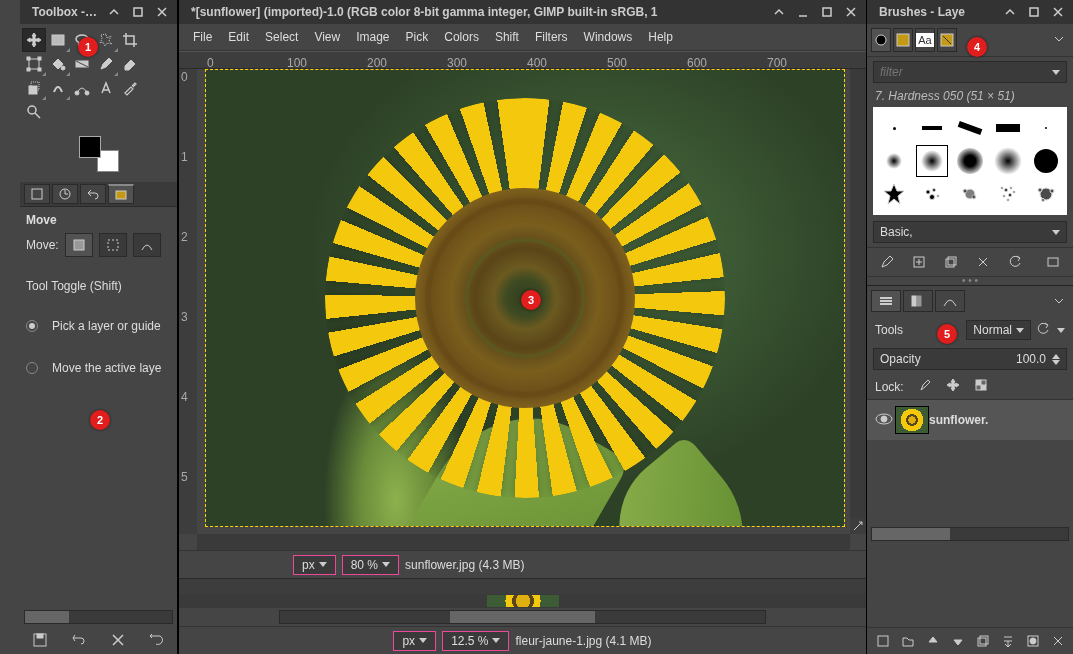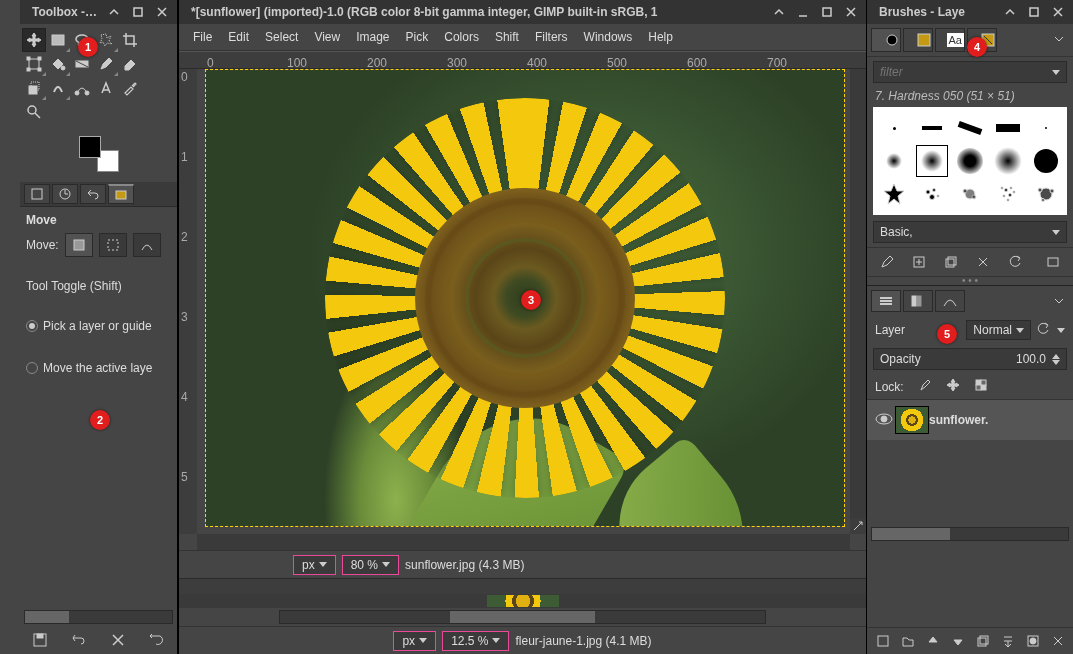--- a/index.html
+++ b/index.html
@@ -21,21 +21,21 @@
 .color-swatch .fg { position: absolute; width: 22px; height: 22px; background: #000; border: 1px solid #aaa; top: 0; left: 0; }
 .color-swatch .bg { position: absolute; width: 22px; height: 22px; background: #fff; border: 1px solid #888; bottom: 0; right: 0; }
 .dock-tabs { display: flex; gap: 2px; padding: 2px 4px; background: #3a3a3a; margin-top: 2px; }
 .dock-tab { width: 26px; height: 20px; display: flex; align-items: center; justify-content: center; border: 1px solid #2a2a2a; background: #444; cursor: pointer; }
 .dock-tab.active { background: #525252; border-top: 2px solid #888; }
 .opt-section { padding: 4px 6px; border-top: 1px solid #2a2a2a; }
 .opt-title { font-weight: bold; margin: 2px 0 6px 0; }
 .opt-row { display: flex; align-items: center; gap: 6px; margin: 4px 0; }
 .opt-icon-btn { width: 28px; height: 24px; display: flex; align-items: center; justify-content: center; background: #3a3a3a; border: 1px solid #2a2a2a; cursor: pointer; }
 .opt-icon-btn.active { background: #525252; }
-.radio-row { display: flex; align-items: center; gap: 5px; padding: 2px 0; margin-top: 24px; }
+.radio-row { display: flex; align-items: center; gap: 14px; padding: 2px 0; margin-top: 24px; }
 .radio-dot { width: 12px; height: 12px; border-radius: 50%; border: 1px solid #888; display: flex; align-items: center; justify-content: center; }
 .radio-dot.on::after { content: ''; width: 6px; height: 6px; border-radius: 50%; background: #ccc; }
 .bottom-bar { margin-top: auto; padding: 4px; display: flex; flex-direction: column; gap: 6px; }
 .scroll-track { height: 14px; background: #3a3a3a; border: 1px solid #2a2a2a; position: relative; }
 .scroll-thumb { position: absolute; height: 100%; background: #666; }
 .ico-row { display: flex; gap: 14px; justify-content: space-between; padding: 0 4px; }
 .ico-row .ibtn { width: 24px; height: 20px; display: flex; align-items: center; justify-content: center; cursor: pointer; }
 
 .center { flex: 1; display: flex; flex-direction: column; background: #454545; border-left: 1px solid #000; border-right: 1px solid #000; }
 .menubar { display: flex; gap: 4px; padding: 4px 8px; background: #454545; border-bottom: 1px solid #333; }
@@ -64,21 +64,21 @@
 .status { height: 28px; display: flex; align-items: center; gap: 6px; padding: 0 8px; background: #454545; border-top: 1px solid #333; }
 .status-field { background: #3a3a3a; border: 1px solid #ec4899; padding: 2px 8px; display: flex; align-items: center; gap: 4px; }
 .chev { width: 0; height: 0; border-left: 4px solid transparent; border-right: 4px solid transparent; border-top: 5px solid #ccc; }
 .thin-ruler { height: 16px; background: #3d3d3d; border-top: 1px solid #2a2a2a; }
 .thumb-strip { height: 14px; display: flex; justify-content: center; align-items: center; background: #3a3a3a; }
 .thumb-img { width: 72px; height: 12px; background: radial-gradient(circle at 50% 50%, #e0b010 0 20%, #5a4518 20% 30%, #f4c80d 30% 48%, #3d5b35 48% 100%); }
 .status2 { height: 28px; display: flex; align-items: center; justify-content: center; gap: 6px; background: #454545; border-top: 1px solid #333; }
 
 .right { width: 206px; display: flex; flex-direction: column; }
 .right-tabs { display: flex; gap: 2px; padding: 4px; border-bottom: 1px solid #333; }
-.right-tab { width: 30px; height: 24px; border: 1px solid #2a2a2a; background: #444; display: flex; align-items: center; justify-content: flex-end; cursor: pointer; }
+.right-tab { width: 20px; height: 24px; border: 1px solid #2a2a2a; background: #444; display: flex; align-items: center; justify-content: center; cursor: pointer; }
 .right-tab.active { background: #525252; }
 .right-menu { margin-left: auto; width: 20px; height: 20px; display: flex; align-items: center; justify-content: center; cursor: pointer; }
 .filter-bar { margin: 4px 6px; background: #3a3a3a; border: 1px solid #2a2a2a; padding: 3px 6px; display: flex; align-items: center; }
 .filter-bar input { background: transparent; border: 0; color: #aaa; font-style: italic; outline: none; flex: 1; }
 .brush-label { font-style: italic; color: #bbb; padding: 2px 8px; }
 .brush-grid { margin: 2px 6px; background: #fff; padding: 6px; display: grid; grid-template-columns: repeat(5, 30px); gap: 3px; justify-content: space-between; }
 .brush-cell { width: 30px; height: 30px; position: relative; display: flex; align-items: center; justify-content: center; }
 .brush-cell.sel { outline: 1px solid #000; }
 .bc-dot { border-radius: 50%; background: #000; }
 .bc-soft { border-radius: 50%; background: radial-gradient(circle,#000 0%,transparent 70%); }
@@ -629,21 +629,21 @@
           </svg>
         </div>
       <div class="badge" style="right:116px;top:324px">5</div>
       <div class="right-menu" style="margin-left:auto">
           <svg width="12" height="12" viewBox="0 0 12 12">
             <path d="M2 5 L6 9 L10 5" fill="none"></path>
           </svg>
         </div>
     </div>
     <div class="mode-row">
-      <span>Layer</span>
+      <span>Tools</span>
       <div class="sel">
           <span>Normal</span>
           <span class="chev"></span>
         </div>
       <div class="ibtn"><svg width="14" height="14" viewBox="0 0 14 14">
             <path d="M10 3 A5 5 0 1 0 11 8" fill="none"></path>
             <path d="M8 1 L11 3 L9 6" fill="none"></path>
           </svg></div>
       <span class="chev"></span>
     </div>

